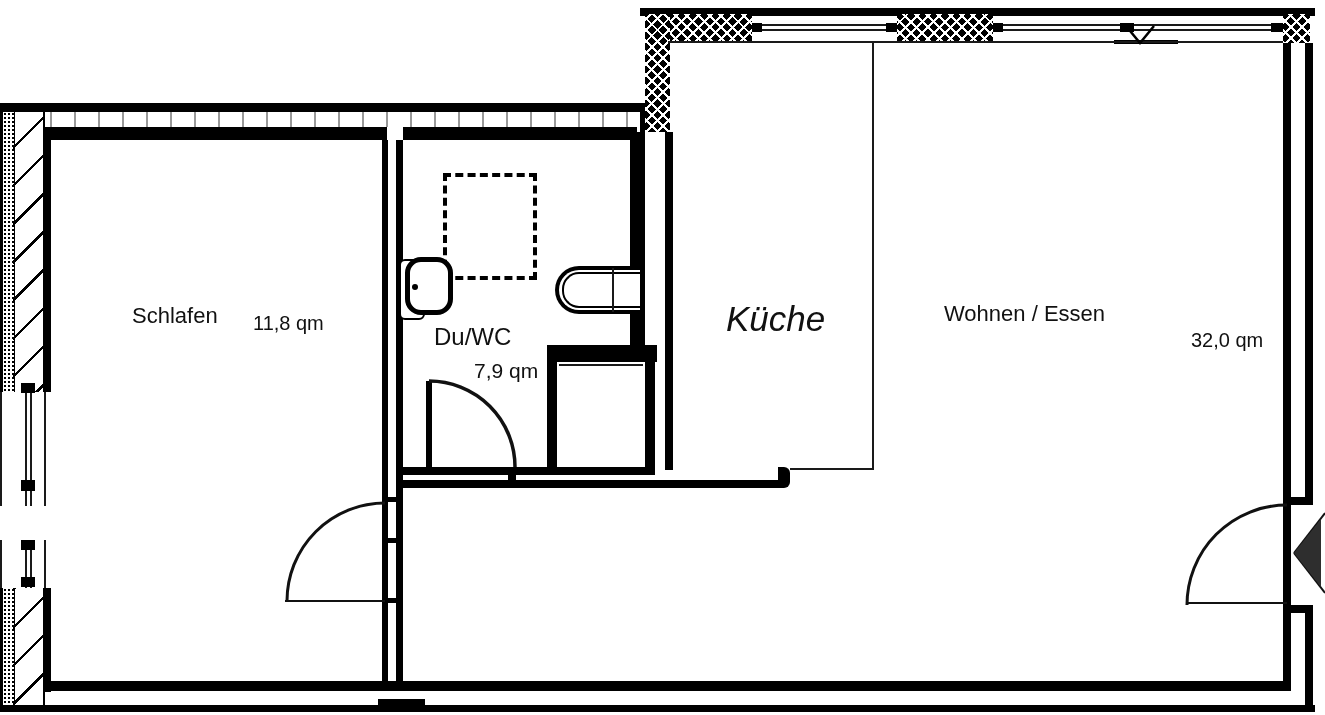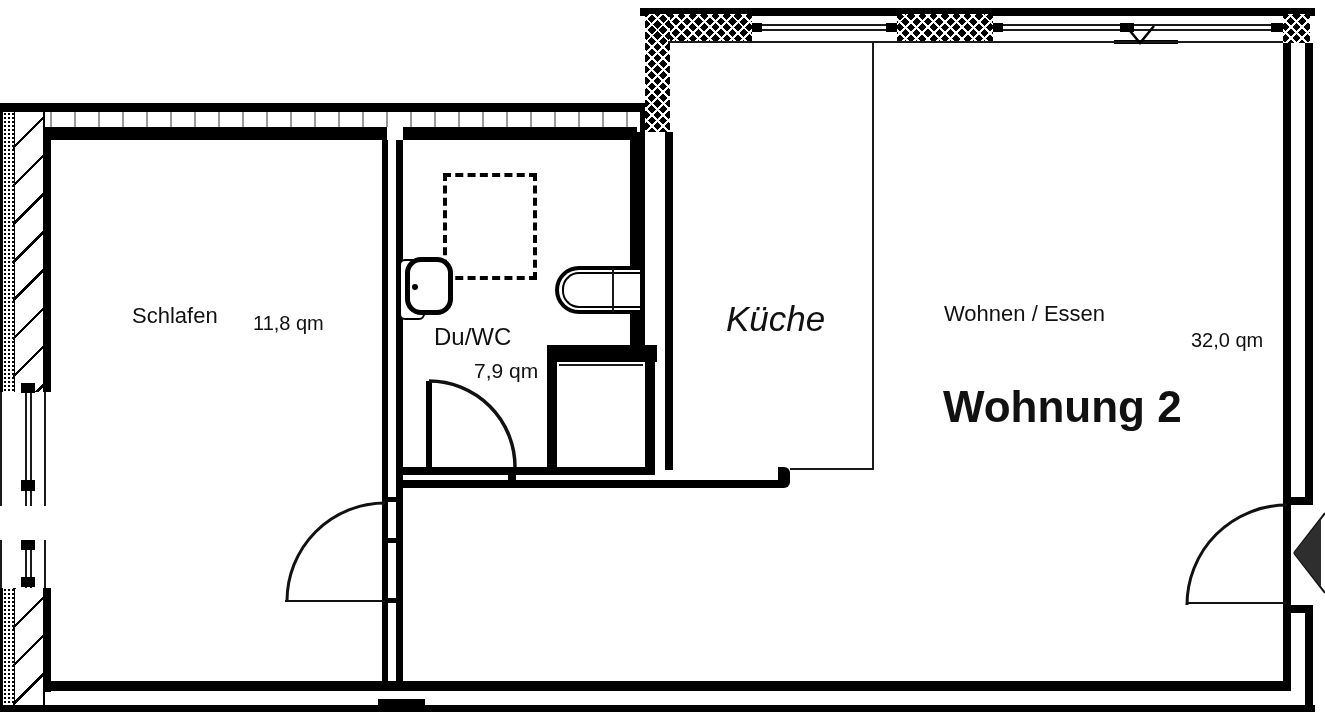--- a/index.html
+++ b/index.html
@@ -153,15 +153,14 @@
   <div class="label room-area" style="left:253px;top:313px;">11,8 qm</div>
 
   <div class="label room-name" style="left:434px;top:325px;font-size:24px;">Du/WC</div>
   <div class="label room-area" style="left:474px;top:360px;font-size:21px;">7,9 qm</div>
 
   <div class="label room-name" style="left:726px;top:301px;font-size:35px;font-style:italic;">Küche</div>
 
   <div class="label room-name" style="left:944px;top:303px;">Wohnen / Essen</div>
   <div class="label room-area" style="left:1191px;top:330px;">32,0 qm</div>
 
-  <div class="label" style="left:943px;top:385px;font-size:44px;font-weight:bold;">Wohnung 2</div>
 
 </div>
 
 </body></html>

